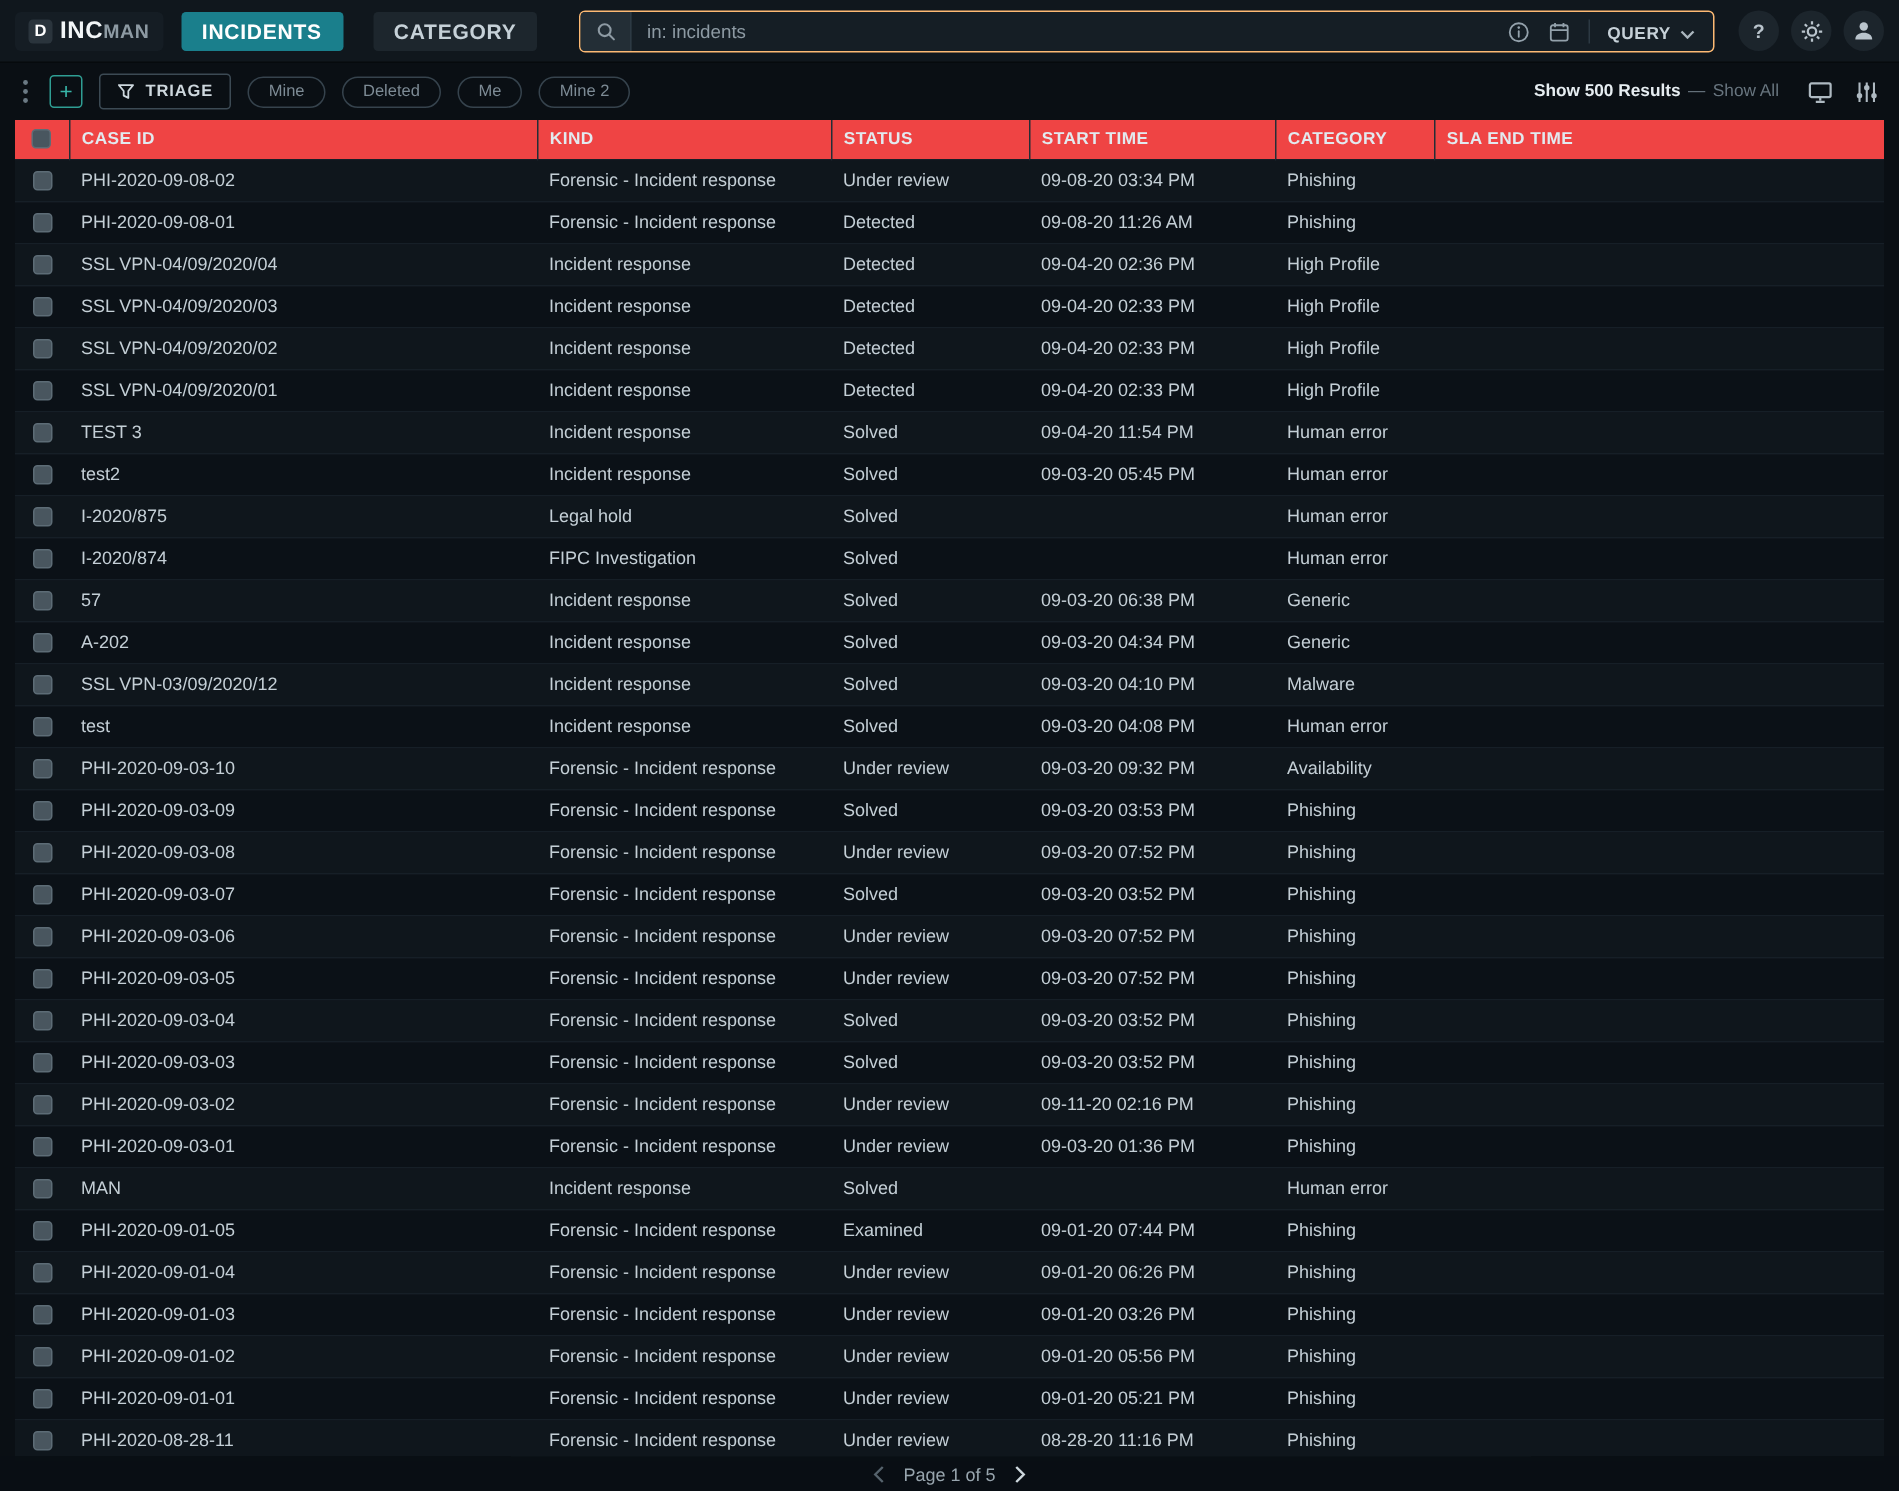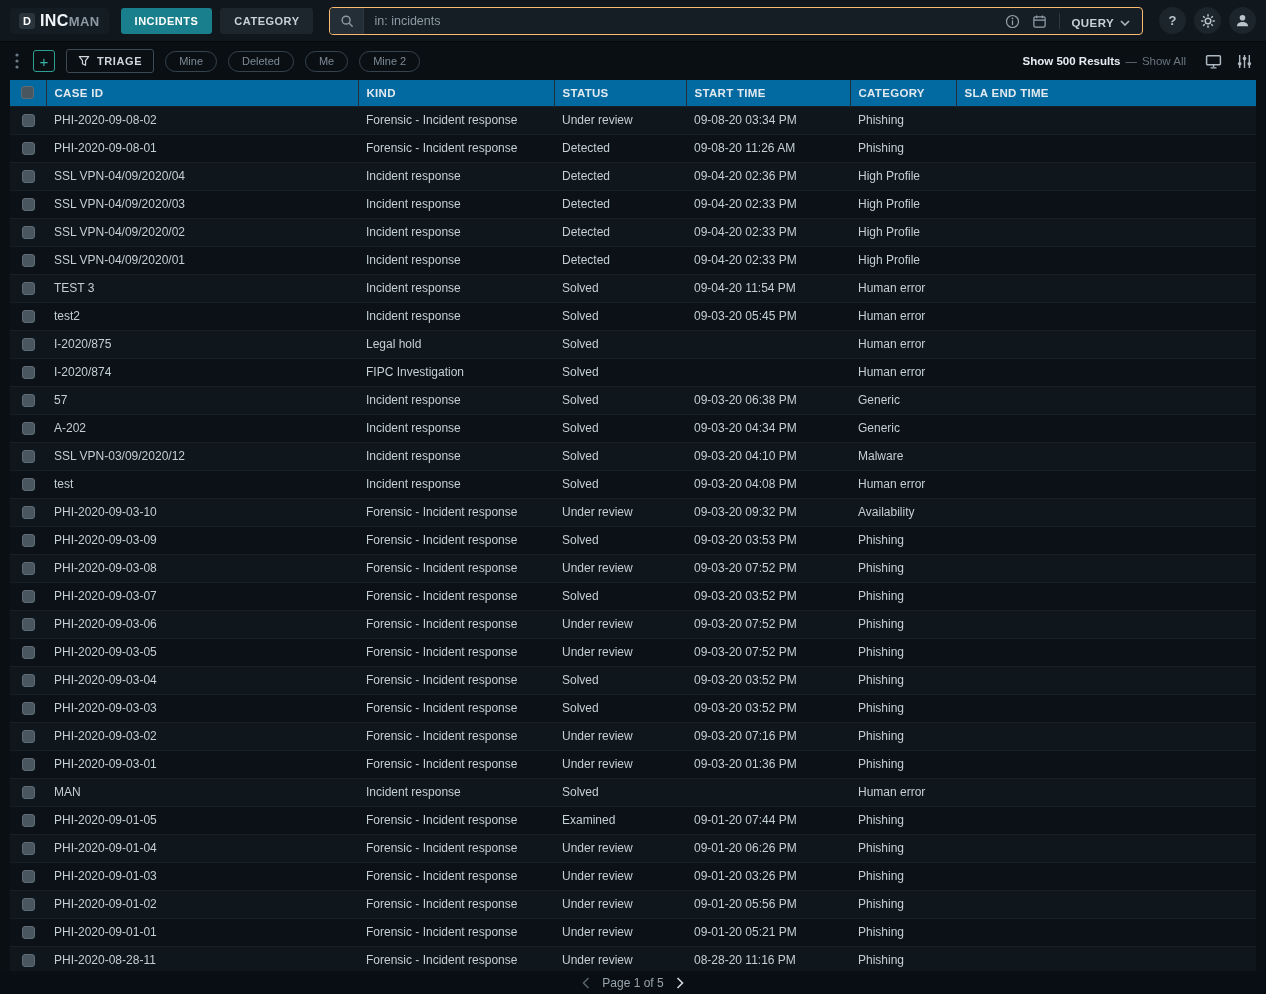--- a/index.html
+++ b/index.html
@@ -29,22 +29,22 @@
   .logo-badge {
     width: 16px; height: 16px; border-radius: 3px;
     background: #2a343c; color: #ffffff;
     font-weight: 800; font-size: 11px;
     display: grid; place-items: center;
   }
   .logo-inc { color: #f2f6f8; font-weight: 800; font-size: 16px; letter-spacing: .4px; }
   .logo-man { color: #8d9aa3; font-weight: 600; font-size: 13px; letter-spacing: .4px; }
 
   .tab {
-    height: 26px; padding: 0 14px; margin-right: 0;
-    font-size: 11px; font-weight: 700; letter-spacing: .5px;
+    height: 26px; padding: 0 14px; margin-right: 12px;
+    font-size: 14px; font-weight: 700; letter-spacing: .5px;
     border: none; border-radius: 3px; cursor: pointer;
     font-family: "Liberation Sans", sans-serif;
   }
   .tab.active { background: #1a7f8c; color: #ffffff; }
   .tab.inactive { background: #1d262d; color: #c6d1d8; }
 
   .searchbar {
     flex: 1; height: 28px; margin: 0 8px;
     background: #151e25; border: 1px solid #fdba74; border-radius: 4px;
     display: flex; align-items: center; overflow: hidden;
@@ -103,21 +103,21 @@
   .results { font-size: 11.5px; display: flex; align-items: center; gap: 5px; margin-right: 6px; }
   .results .strong { color: #e6edf1; font-weight: 700; }
   .results .dim { color: #68757f; }
   .results .showall { color: #68757f; cursor: pointer; }
   .tb-icon { background: transparent; border: none; cursor: pointer; padding: 2px; display: grid; place-items: center; }
 
   
   .table-wrap { margin: 0 10px; }
   table { width: 100%; border-collapse: collapse; table-layout: fixed; font-size: 12px; }
   thead th {
-    height: 26px; background: #0369a1;
+    height: 26px; background: #ef4444;
     color: #e2eaef; font-size: 11.5px; font-weight: 700; letter-spacing: .3px;
     text-align: left; padding: 0 8px; white-space: nowrap;
   }
   thead th + th { border-left: 1px solid #232e37; }
   tbody td {
     height: 28px; padding: 0 8px;
     border-top: 1px solid #161f27;
     white-space: nowrap; overflow: hidden; text-overflow: ellipsis;
     color: #c4cfd6;
   }
@@ -482,21 +482,21 @@
           <td>Solved</td>
           <td>09-03-20 03:52 PM</td>
           <td>Phishing</td>
           <td></td>
         </tr>
         <tr>
           <td class="cb-cell"><span class="checkbox"></span></td>
           <td>PHI-2020-09-03-02</td>
           <td>Forensic - Incident response</td>
           <td>Under review</td>
-          <td>09-03-20 07:16 PM</td>
+          <td>09-11-20 02:16 PM</td>
           <td>Phishing</td>
           <td></td>
         </tr>
         <tr>
           <td class="cb-cell"><span class="checkbox"></span></td>
           <td>PHI-2020-09-03-01</td>
           <td>Forensic - Incident response</td>
           <td>Under review</td>
           <td>09-03-20 01:36 PM</td>
           <td>Phishing</td>

